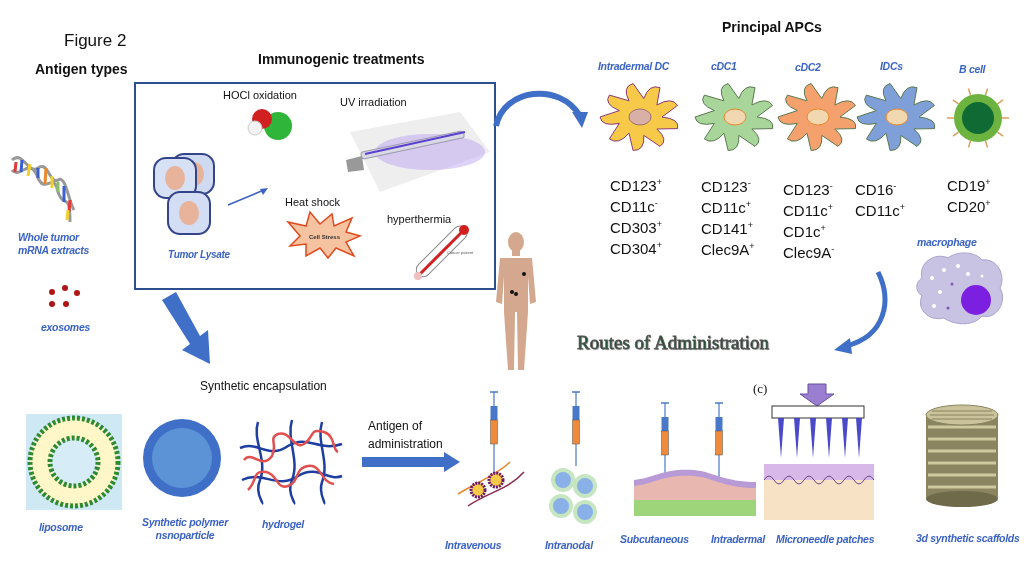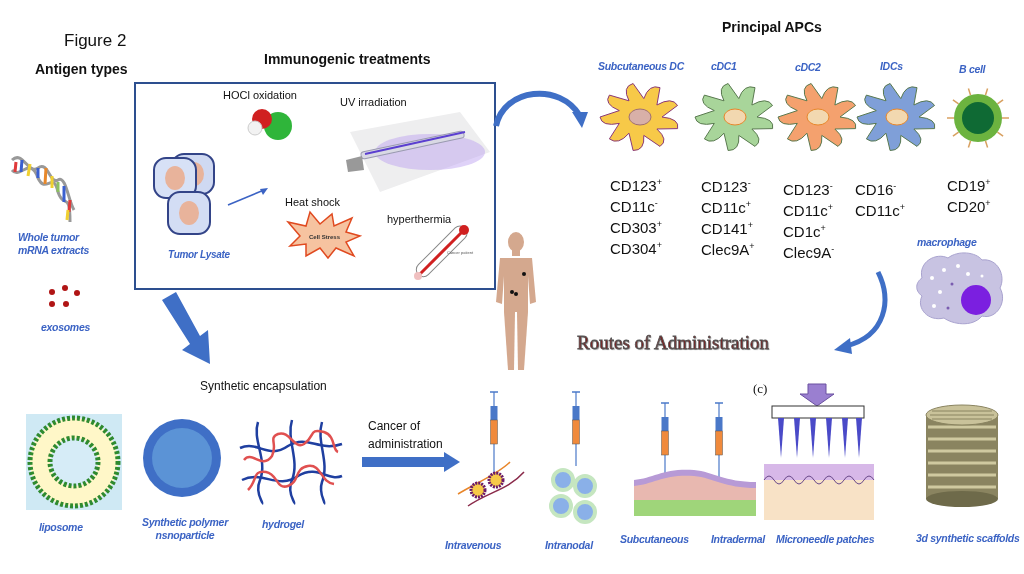--- a/index.html
+++ b/index.html
@@ -12,21 +12,21 @@
   .mk { font-size:15px; line-height:21px; color:#111; }
   .mk sup { font-size:9px; vertical-align:6px; line-height:0; }
   svg { position:absolute; overflow:visible; }
   .box { border:2.5px solid #2d4f8f; }
 </style>
 </head>
 <body>
 
 <div class="abs t" style="left:64px;top:31px;font-size:17px;">Figure 2</div>
 <div class="abs t hd" style="left:35px;top:61px;">Antigen types</div>
-<div class="abs t hd" style="left:264px;top:51px;">Immunogenic treatments</div>
+<div class="abs t hd" style="left:258px;top:51px;">Immunogenic treatments</div>
 <div class="abs t hd" style="left:722px;top:19px;">Principal APCs</div>
 
 <svg style="left:8px;top:150px;" width="70" height="80" viewBox="0 0 70 80">
   <path d="M4,10 C15,0 20,25 30,18 C40,10 42,35 50,30 C58,25 60,50 66,60" stroke="#999" stroke-width="3" fill="none"></path>
   <path d="M4,20 C12,30 22,5 30,28 C38,45 45,20 50,42 C56,60 62,40 62,72" stroke="#999" stroke-width="3" fill="none"></path>
   <line x1="8" y1="12" x2="7" y2="22" stroke="#e03a3a" stroke-width="3"></line>
   <line x1="14" y1="10" x2="13" y2="22" stroke="#3a5fd0" stroke-width="3"></line>
   <line x1="22" y1="14" x2="20" y2="26" stroke="#f0d030" stroke-width="3"></line>
   <line x1="30" y1="18" x2="30" y2="28" stroke="#3a5fd0" stroke-width="3"></line>
   <line x1="38" y1="18" x2="37" y2="34" stroke="#e8882a" stroke-width="3"></line>
@@ -107,21 +107,21 @@
   <circle cx="34" cy="42" r="2" fill="#111"></circle>
   <circle cx="22" cy="60" r="2" fill="#111"></circle>
   <circle cx="26" cy="62" r="2" fill="#111"></circle>
 </svg>
 
 <svg style="left:490px;top:82px;" width="100" height="50" viewBox="0 0 100 50">
   <path d="M6,44 C14,6 70,0 90,34" stroke="#3f6fc6" stroke-width="6" fill="none"></path>
   <polygon points="82,30 98,30 92,46" fill="#3f6fc6"></polygon>
 </svg>
 
-<div class="abs t cap" style="left:598px;top:60px;">Subcutaneous DC</div>
+<div class="abs t cap" style="left:598px;top:60px;">Intradermal DC</div>
 <div class="abs t cap" style="left:711px;top:60px;">cDC1</div>
 <div class="abs t cap" style="left:795px;top:61px;">cDC2</div>
 <div class="abs t cap" style="left:880px;top:60px;">IDCs</div>
 <div class="abs t cap" style="left:959px;top:63px;">B cell</div>
 
 <svg id="apc-cells" style="left:0;top:0;" width="1024" height="574">
     <g>
       <path d="M662.0,117.0 Q680.0,118.7 677.6,128.6 L656.9,129.0 Q669.3,140.1 660.0,146.4 L643.8,135.4 Q645.0,150.7 633.1,150.5 L629.0,133.2 Q618.3,145.6 609.4,138.9 L619.3,123.4 Q601.8,127.0 600.0,117.0 L619.3,110.6 Q603.1,103.8 609.4,95.1 L629.0,100.8 Q621.7,86.8 633.1,83.5 L643.8,98.6 Q648.9,83.8 660.0,87.6 L656.9,105.0 Q671.9,96.4 677.6,105.4 Z" fill="#f7c948" stroke="#8a3a7a" stroke-width="1"></path>
       <ellipse cx="640" cy="117" rx="11" ry="8" fill="#d8b0a8" stroke="#a07070"></ellipse>
     </g>
@@ -193,21 +193,21 @@
     <circle cx="70" cy="28" r="1.5" fill="#fff"></circle>
     <circle cx="36" cy="60" r="1.5" fill="#7a5cb0"></circle>
   <circle cx="64" cy="52" r="15" fill="#7b1fe0"></circle>
 </svg>
 
 <svg style="left:830px;top:270px;" width="70" height="90" viewBox="0 0 70 90">
   <path d="M48,2 C62,30 56,66 16,76" stroke="#3f6fc6" stroke-width="5" fill="none"></path>
   <polygon points="4,80 20,68 22,84" fill="#3f6fc6"></polygon>
 </svg>
 
-<div class="abs t" style="left:577px;top:332px;font-family:'Liberation Serif', serif;font-size:19px;color:#7f1d1d;-webkit-text-stroke:0.8px #555;text-shadow:1px 1px 1px #999;">Routes of Administration</div>
+<div class="abs t" style="left:577px;top:332px;font-family:'Liberation Serif', serif;font-size:19px;color:#14532d;-webkit-text-stroke:0.8px #555;text-shadow:1px 1px 1px #999;">Routes of Administration</div>
 
 <svg style="left:160px;top:290px;" width="55" height="76" viewBox="0 0 55 76">
   <polygon points="2,10 16,2 40,46 48,40 50,74 22,60 30,54" fill="#3f6fc6"></polygon>
 </svg>
 <div class="abs t" style="left:200px;top:379px;font-size:12px;">Synthetic encapsulation</div>
 
 <svg style="left:26px;top:414px;" width="96" height="96" viewBox="0 0 96 96">
   <rect x="0" y="0" width="96" height="96" fill="#cfe9f4"></rect>
   <circle cx="48" cy="48" r="44" fill="#fff7c8" stroke="#2f8a2f" stroke-width="5" stroke-dasharray="3 2"></circle>
   <circle cx="48" cy="48" r="24" fill="#d6ecf7" stroke="#2f8a2f" stroke-width="5" stroke-dasharray="3 2"></circle>
@@ -232,21 +232,21 @@
     <path d="M84,2 C78,22 92,42 84,62 C80,74 88,82 86,84"></path>
   </g>
   <g stroke="#e05050" stroke-width="2.5" fill="none">
     <path d="M6,40 C14,30 24,50 34,36 C40,24 30,18 40,14 C52,10 56,30 66,24 C78,16 70,8 86,12 C98,16 94,30 100,32"></path>
     <path d="M10,70 C20,60 14,50 28,52 C40,54 38,70 50,66 C62,62 56,48 70,46 C84,44 82,62 96,64"></path>
   </g>
 </svg>
 <div class="abs t cap" style="left:262px;top:518px;">hydrogel</div>
 
 <div class="abs t" style="left:368px;top:417px;font-size:12px;line-height:18px;">
-  <div>Cancer of</div>
+  <div>Antigen of</div>
   <div>administration</div>
 </div>
 <svg style="left:362px;top:452px;" width="100" height="20" viewBox="0 0 100 20">
   <rect x="0" y="5" width="84" height="10" fill="#3f6fc6"></rect>
   <polygon points="82,0 98,10 82,20" fill="#3f6fc6"></polygon>
 </svg>
 
 <svg id="syringes" style="left:0;top:0;" width="1024" height="574">
     <g>
       <line x1="490" y1="392" x2="498" y2="392" stroke="#4a78c8" stroke-width="1.5"></line>

